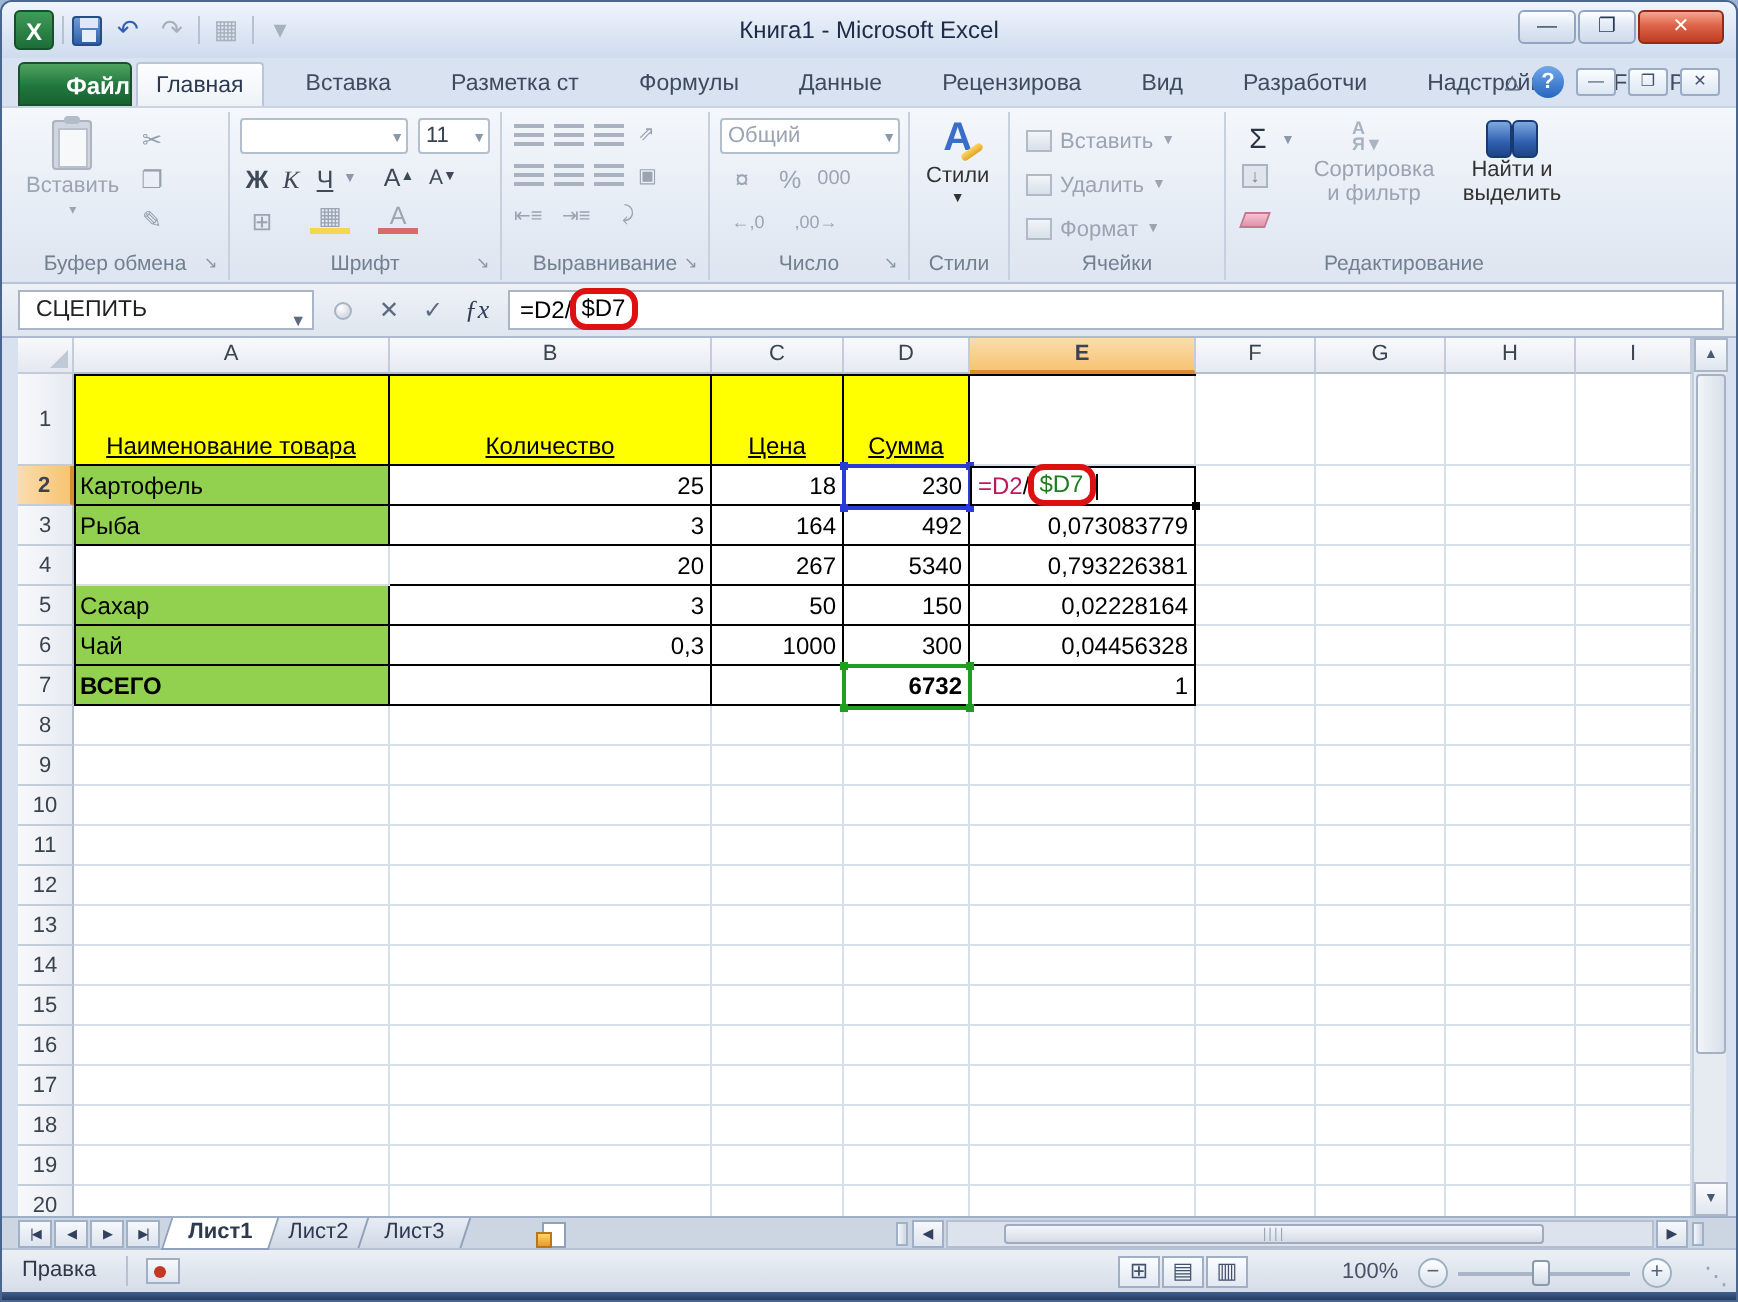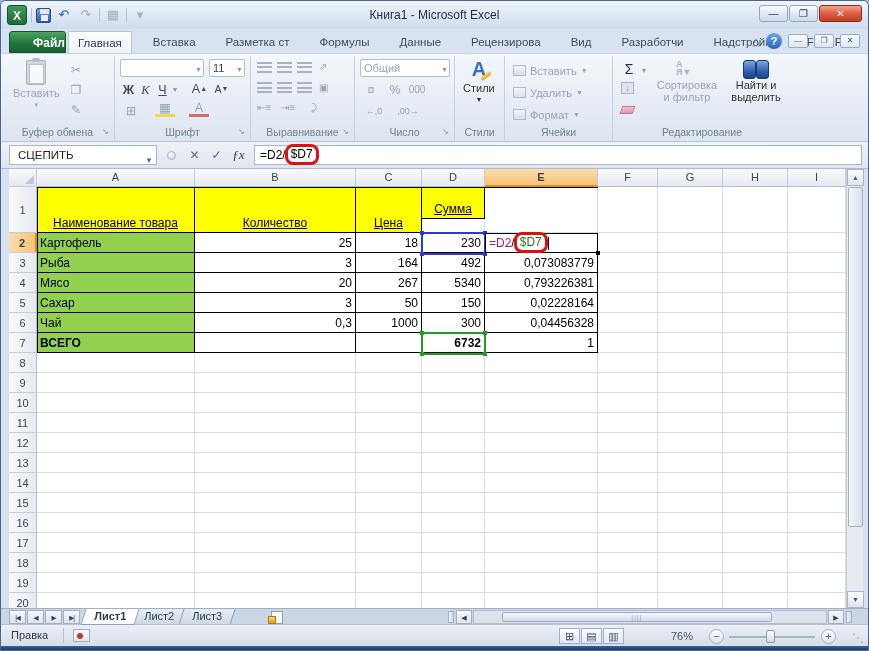--- a/index.html
+++ b/index.html
@@ -410,37 +410,36 @@
         <div class="hline" style="top: 285px;"></div>
         <div class="hline" style="top: 305px;"></div>
         <div class="hline" style="top: 325px;"></div>
         <div class="hline" style="top: 345px;"></div>
         <div class="hline" style="top: 365px;"></div>
         <div class="hline" style="top: 385px;"></div>
         <div class="hline" style="top: 405px;"></div>
         <div class="cell c-hdr" style="left: 0px; top: 0px; width: 158px; height: 46px;">Наименование товара</div>
         <div class="cell c-hdr" style="left: 158px; top: 0px; width: 161px; height: 46px;">Количество</div>
         <div class="cell c-hdr" style="left: 319px; top: 0px; width: 66px; height: 46px;">Цена</div>
-        <div class="cell c-hdr" style="left: 385px; top: 0px; width: 63px; height: 32px;">Сумма</div>
+        <div class="cell c-hdr" style="left: 385px; top: 0px; width: 63px; height: 46px;">Сумма</div>
         <div class="cell c-name" style="left: 0px; top: 46px; width: 158px; height: 20px;">Картофель</div>
         <div class="cell c-num" style="left: 158px; top: 46px; width: 161px; height: 20px;">25</div>
         <div class="cell c-num" style="left: 319px; top: 46px; width: 66px; height: 20px;">18</div>
         <div class="cell c-num" style="left: 385px; top: 46px; width: 63px; height: 20px;">230</div>
         <div class="cell c-edit" style="left: 448px; top: 46px; width: 113px; height: 20px;">
           <span style="color: #be185d;">=D2</span>
           <span style="color: rgb(0, 0, 0);">/</span>
           <span class="redbox" style="color: rgb(30, 126, 30);">$D7</span>
           <span class="caret"></span>
         </div>
         <div class="cell c-name" style="left: 0px; top: 66px; width: 158px; height: 20px;">Рыба</div>
         <div class="cell c-num" style="left: 158px; top: 66px; width: 161px; height: 20px;">3</div>
         <div class="cell c-num" style="left: 319px; top: 66px; width: 66px; height: 20px;">164</div>
         <div class="cell c-num" style="left: 385px; top: 66px; width: 63px; height: 20px;">492</div>
         <div class="cell c-num" style="left: 448px; top: 66px; width: 113px; height: 20px;">0,073083779</div>
-        <div class="cell c-name" style="left: 0px; top: 86px; width: 158px; height: 20px;">Мясо</div>
         <div class="cell c-num" style="left: 158px; top: 86px; width: 161px; height: 20px;">20</div>
         <div class="cell c-num" style="left: 319px; top: 86px; width: 66px; height: 20px;">267</div>
         <div class="cell c-num" style="left: 385px; top: 86px; width: 63px; height: 20px;">5340</div>
         <div class="cell c-num" style="left: 448px; top: 86px; width: 113px; height: 20px;">0,793226381</div>
         <div class="cell c-name" style="left: 0px; top: 106px; width: 158px; height: 20px;">Сахар</div>
         <div class="cell c-num" style="left: 158px; top: 106px; width: 161px; height: 20px;">3</div>
         <div class="cell c-num" style="left: 319px; top: 106px; width: 66px; height: 20px;">50</div>
         <div class="cell c-num" style="left: 385px; top: 106px; width: 63px; height: 20px;">150</div>
         <div class="cell c-num" style="left: 448px; top: 106px; width: 113px; height: 20px;">0,02228164</div>
         <div class="cell c-name" style="left: 0px; top: 126px; width: 158px; height: 20px;">Чай</div>
@@ -491,21 +490,21 @@
 
   <div class="statusbar">
     <div class="mode">Правка</div>
     <div class="modesep"></div>
     <div class="macroico"></div>
     <div class="viewbtns">
       <div class="vbtn">⊞</div>
       <div class="vbtn">▤</div>
       <div class="vbtn">▥</div>
     </div>
-    <div class="zoomtxt">76%</div>
+    <div class="zoomtxt">100%</div>
     <div class="zminus">−</div>
     <div class="ztrack"></div>
     <div class="ztick"></div>
     <div class="zthumb"></div>
     <div class="zplus">+</div>
     <div class="grip">⋱</div>
   </div>
 
   <div class="botedge"></div>
 </div>

